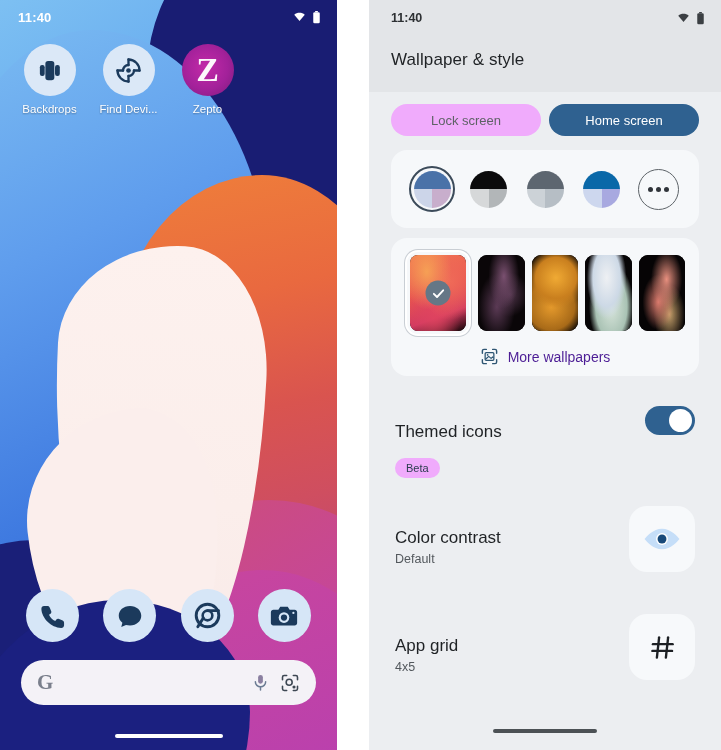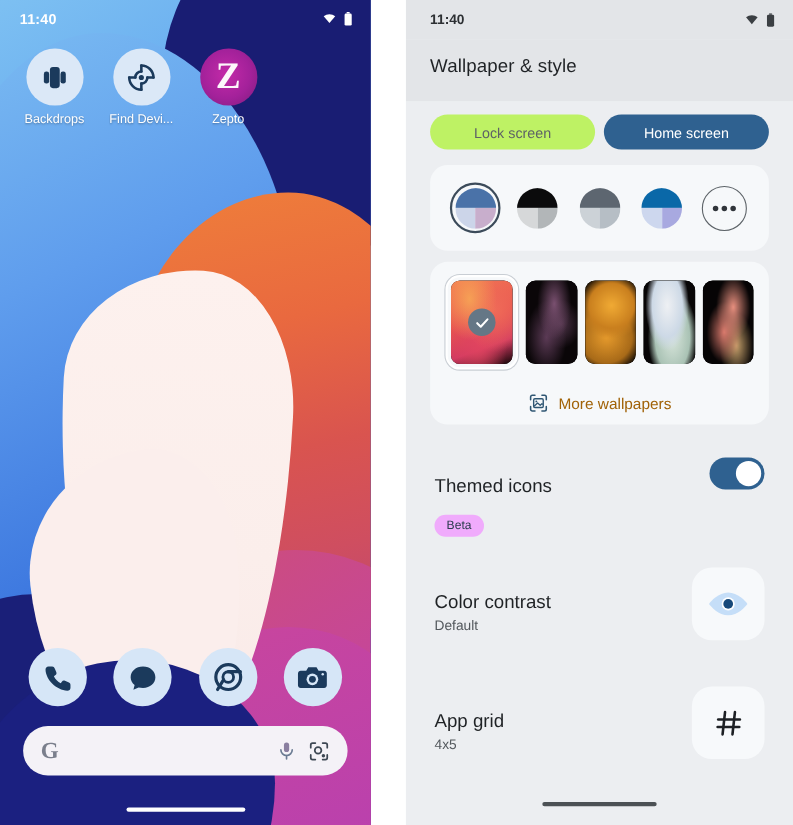--- a/index.html
+++ b/index.html
@@ -147,21 +147,21 @@
 
   .page-head { background: #e3e5e8; padding: 14px 22px 22px; }
   .page-title { font-size: 17px; color: #1f2225; letter-spacing: .1px; }
 
   .tabs { display: flex; gap: 8px; padding: 12px 22px 14px; background: #eceef1; }
   .tab {
     flex: 1; height: 32px; border-radius: 17px;
     display: flex; align-items: center; justify-content: center;
     font-size: 13px; cursor: pointer;
   }
-  .tab.inactive { background: #bef264; color: #5e6266; }
+  .tab.inactive { background: #f0abfc; color: #5e6266; }
   .tab.active { background: #2f6190; color: #ffffff; }
 
   .card {
     margin: 0 22px 10px; background: #f6f8fa; border-radius: 16px;
   }
   .swatch-row {
     display: flex; align-items: center; justify-content: space-between;
     padding: 16px 18px;
   }
   .swatch-wrap { width: 46px; height: 46px; display: flex; align-items: center; justify-content: center; }
@@ -192,21 +192,21 @@
     background: #f6f8fa; flex: none;
   }
   .thumb-sel { width: 56px; height: 76px; border-radius: 8px; overflow: hidden; position: relative; background:#000; }
   .check-circle {
     position: absolute; left: 50%; top: 50%; transform: translate(-50%,-50%);
     width: 25px; height: 25px; border-radius: 50%; background: #657786;
     display: flex; align-items: center; justify-content: center;
   }
   .more-wp {
     display: flex; align-items: center; justify-content: center; gap: 9px;
-    margin-top: 21px; color: #a16207; font-size: 14px; cursor: pointer;
+    margin-top: 11px; color: #4c1d95; font-size: 14px; cursor: pointer;
   }
 
   .setting-row {
     display: flex; align-items: flex-start; justify-content: space-between;
     padding: 20px 26px 6px;
   }
   .setting-title { font-size: 17px; color: #1f2225; margin-top: 16px; }
   .setting-sub { font-size: 12.5px; color: #53585d; margin-top: 4px; }
   .badge {
     display: inline-block; margin: 10px 0 0 26px;

